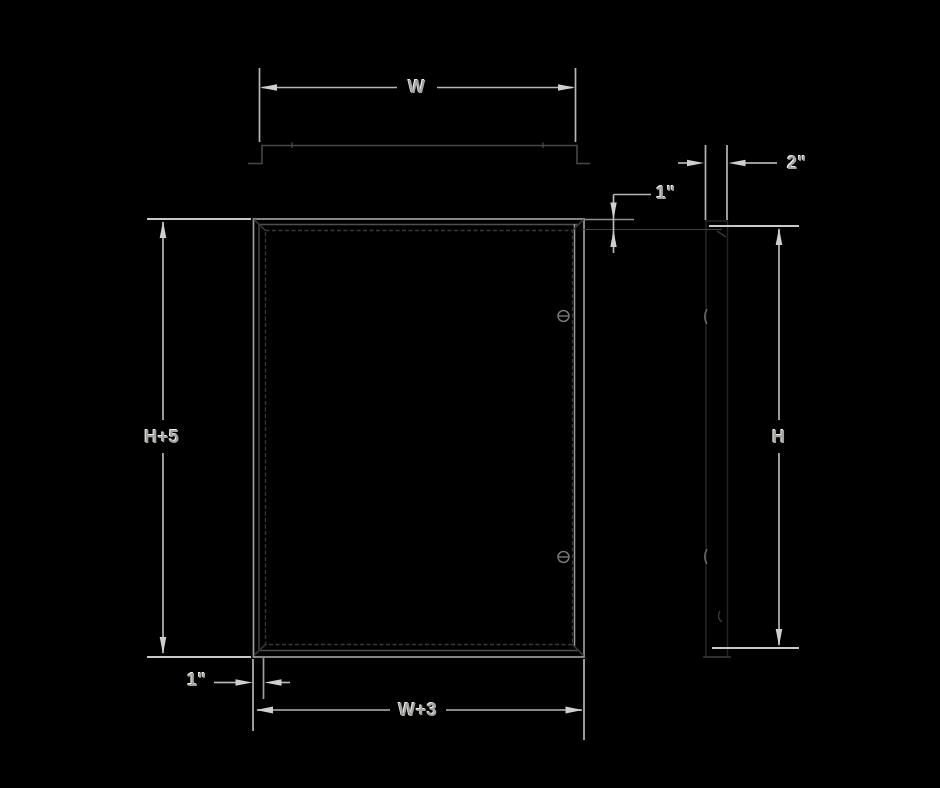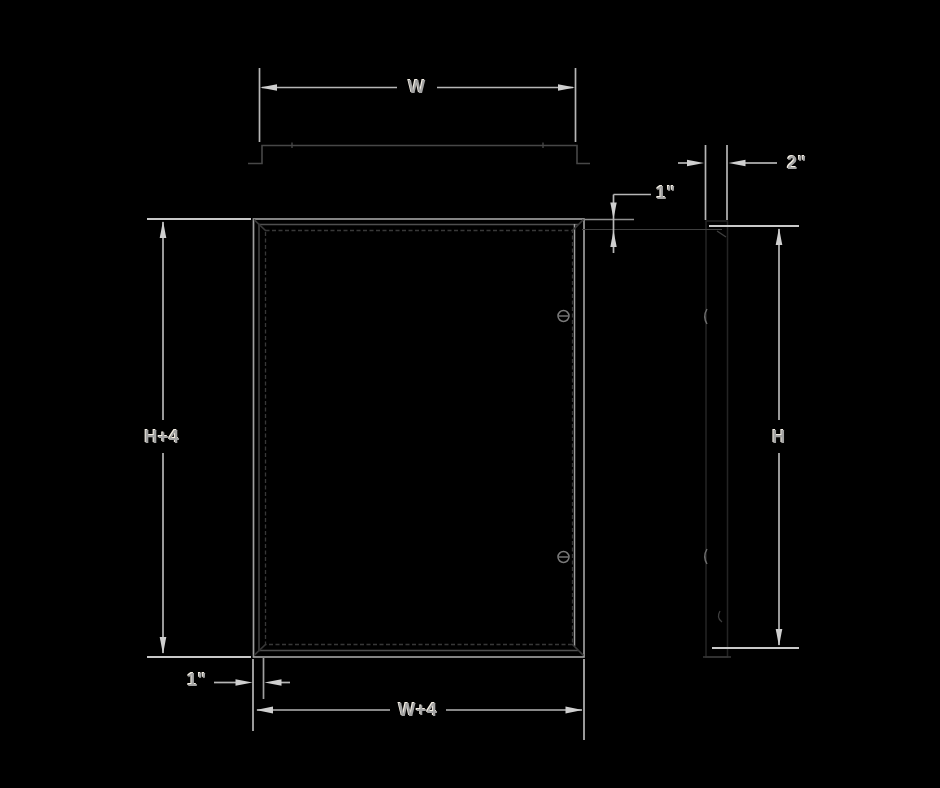--- a/index.html
+++ b/index.html
@@ -136,23 +136,23 @@
       <path d="M727 145 V220"></path>
       <path d="M678 163 H688"></path>
       <path d="M745 163 H777"></path>
       <polygon stroke="none" fill="#cfcfcf" points="704,163 687,159.8 687,166.2"></polygon>
       <polygon stroke="none" fill="#cfcfcf" points="728.5,163 745.5,159.8 745.5,166.2"></polygon>
     </g>
   </svg>
 
   <div class="dim-label" style="left:417px; top:87px;">W</div>
 
-  <div class="dim-label" style="left:162px; top:437px;">H+4</div>
+  <div class="dim-label" style="left:162px; top:437px;">H+5</div>
 
-  <div class="dim-label" style="left:418px; top:710px;">W+4</div>
+  <div class="dim-label" style="left:418px; top:710px;">W+3</div>
 
   <div class="dim-label" style="left:779px; top:437px;">H</div>
 
   <div class="dim-label" style="left:666px; top:193px;">1"</div>
 
   <div class="dim-label" style="left:797px; top:163px;">2"</div>
 
   <div class="dim-label" style="left:197px; top:680px;">1"</div>
 
 </div>

